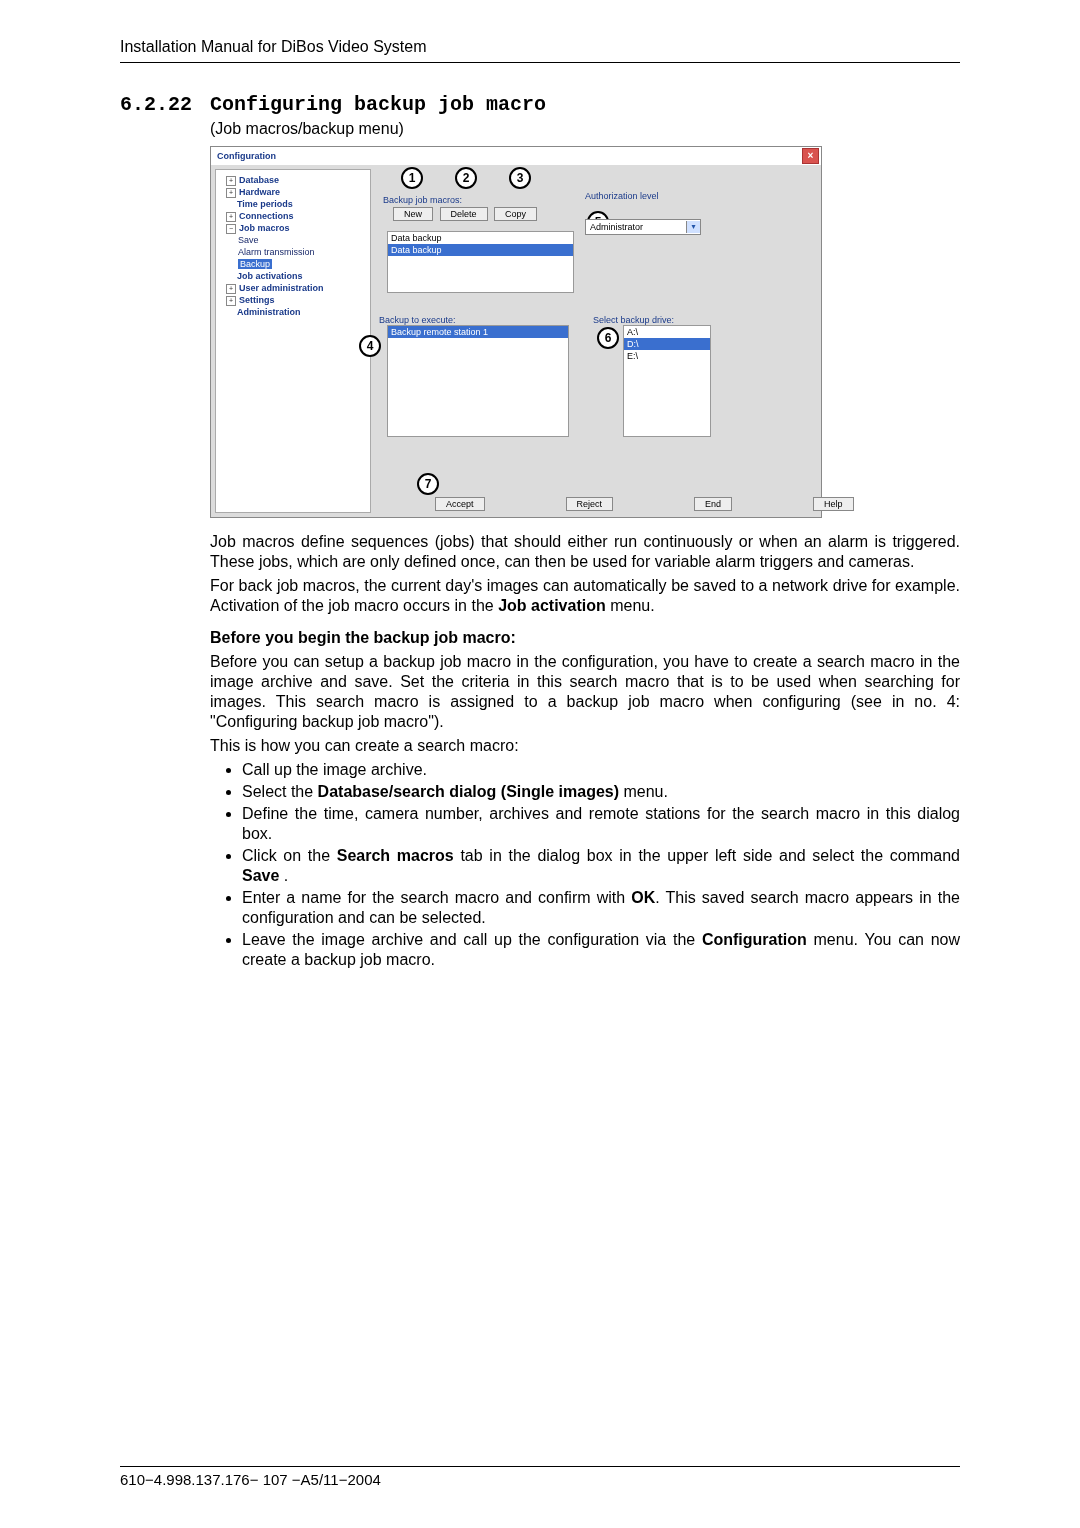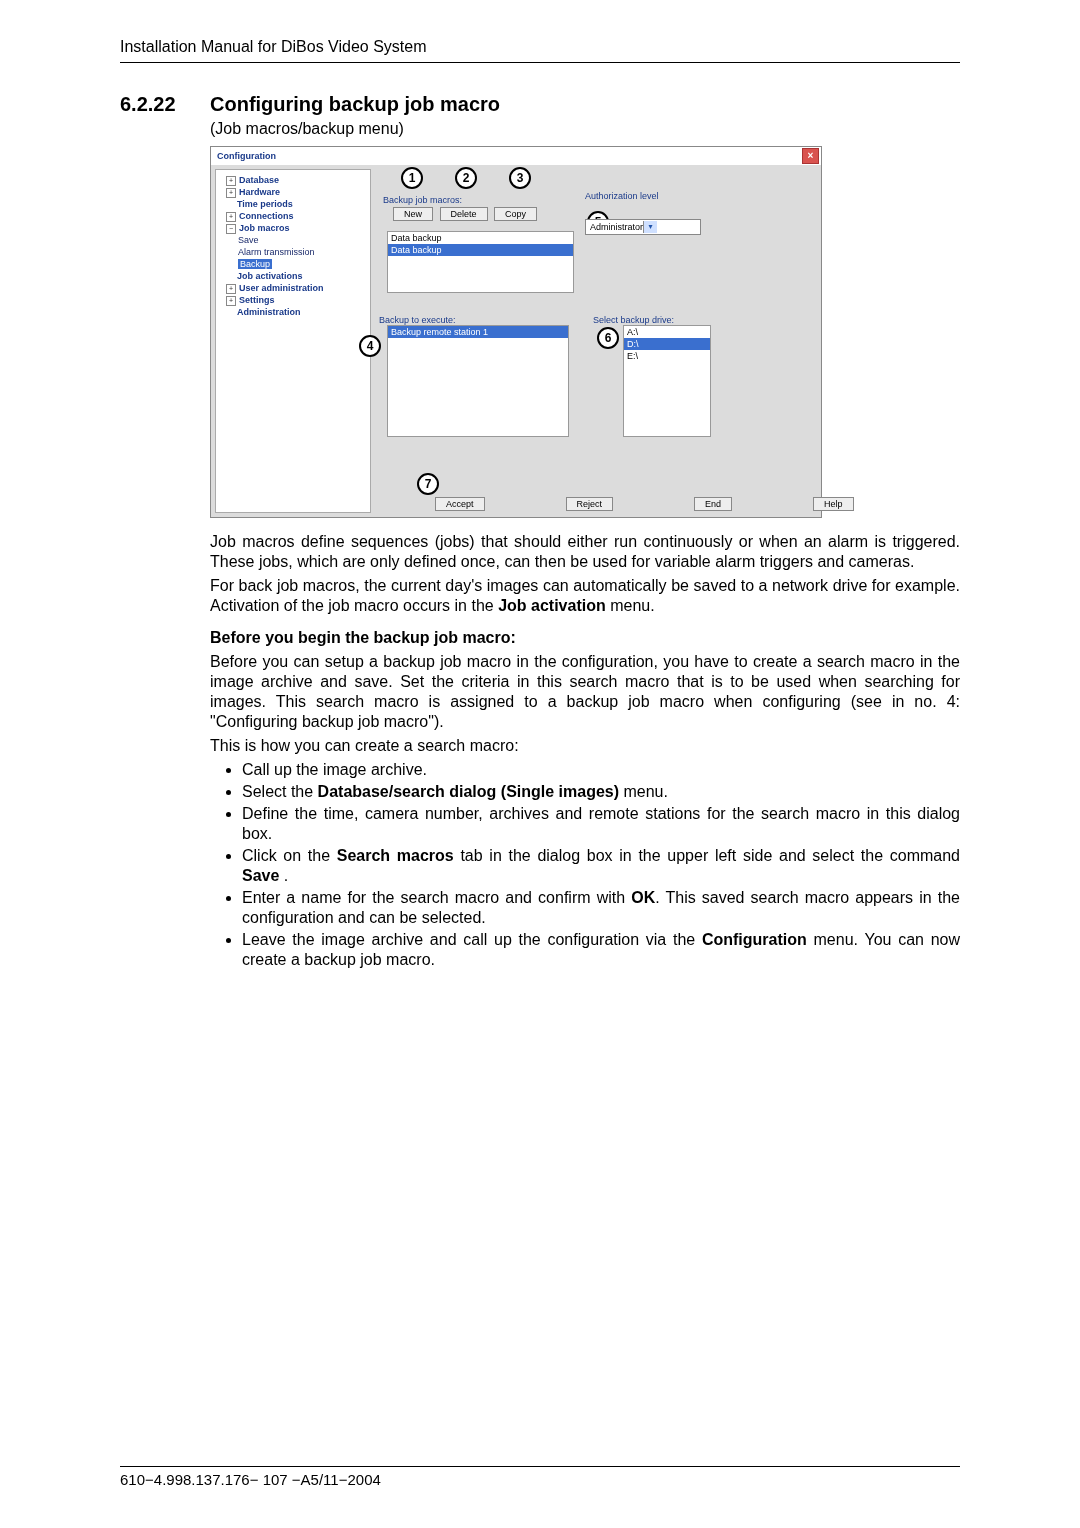--- a/index.html
+++ b/index.html
@@ -24,21 +24,21 @@
   }
   .hr { border-top: 1px solid #000; margin-bottom: 30px; }
   .banner {
     border: 1px solid #000;
     text-align: center;
     padding: 18px 0;
     font-size: 20px;
     margin-bottom: 30px;
   }
   .banner b { font-weight: bold; }
-  .sect-row { display: flex; align-items: center; margin-bottom: 4px; }
+  .sect-row { display: flex; align-items: center; margin-bottom: 4px; font-family: Liberation Mono, monospace; }
   .sect-num { width: 90px; font-weight: bold; font-size: 20px; }
   .sect-title { font-weight: bold; font-size: 20px; }
   .sect-sub { margin-left: 90px; font-size: 16px; margin-bottom: 8px; }
 
   
   .shot {
     margin-left: 90px;
     width: 610px;
     height: 370px;
     border: 1px solid #888;
@@ -73,21 +73,21 @@
   .tree .box { display:inline-block; width:8px; height:8px; border:1px solid #888; margin-right:3px; font-size:7px; line-height:7px; text-align:center; color:#333;}
   .tree .dash { display:inline-block; width:8px; margin-right:3px; }
   .main { flex: 1; padding: 6px 8px 4px 8px; position: relative; }
   .group-label { color: #1a3a8a; font-size: 9px; }
   .btn {
     display: inline-block; background: #eee; border: 1px solid #888;
     padding: 1px 10px; font-size: 9px; margin-right: 4px;
   }
   .combo {
     background: #fff; border: 1px solid #888; height: 14px; width: 110px;
-    display: inline-flex; align-items: center; 
+    display: inline-flex; align-items: center; justify-content: space-between;
     padding-left: 4px; font-size: 9px;
   }
   .combo .arrow { width: 13px; height: 12px; background: #cfe0ff; border-left: 1px solid #888; text-align:center; line-height:12px; font-size:8px; color:#25a;}
   .listbox { background: #fff; border: 1px solid #999; }
   .listbox .row { padding: 0 3px; line-height: 12px; }
   .listbox .row.sel { background: #3a6fcf; color: #fff; }
   .callout {
     position: absolute; width: 18px; height: 18px; border: 2px solid #000;
     border-radius: 50%; background: #fff; text-align: center; line-height: 18px;
     font-weight: bold; font-size: 12px; font-family: Arial;

